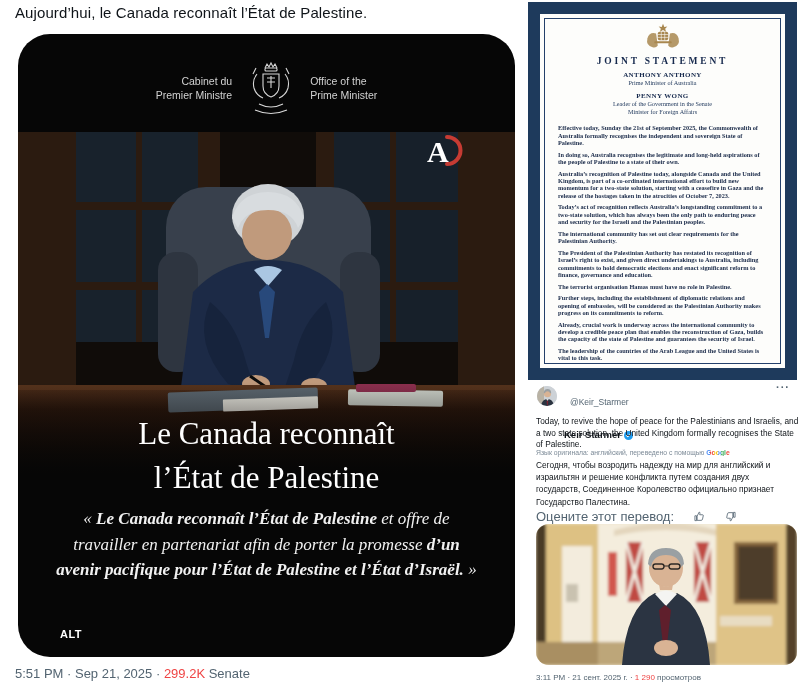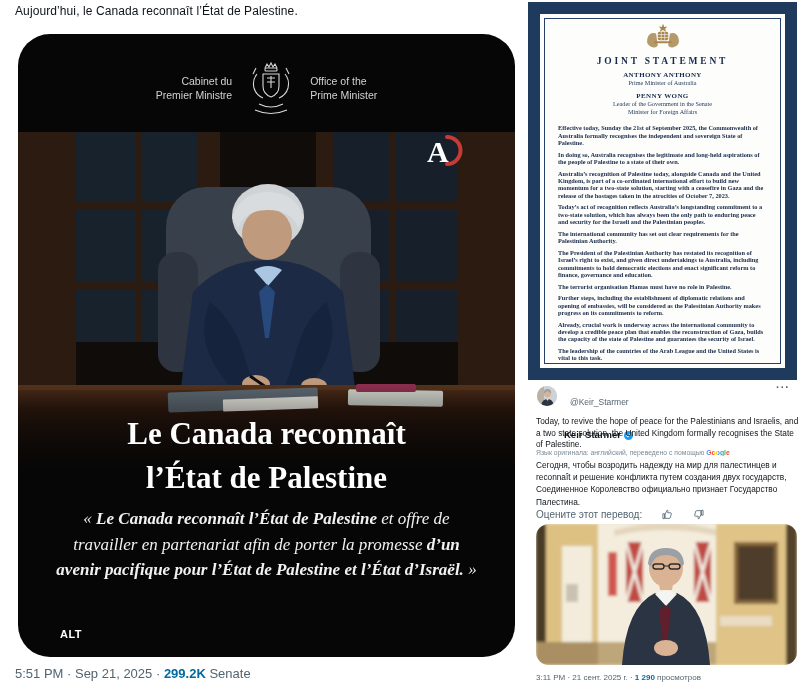--- a/index.html
+++ b/index.html
@@ -1,35 +1,35 @@
 <!DOCTYPE html>
 <html><head>
 <meta charset="utf-8">
 <style>
   html,body{margin:0;padding:0;}
   body{width:800px;height:693px;position:relative;background:#ffffff;overflow:hidden;
        font-family:"Liberation Sans",sans-serif;-webkit-font-smoothing:antialiased;}
   .abs{position:absolute;}
 
   
-  #left-post-text{left:15px;top:4px;width:480px;font-size:12px;color:#0f1419;letter-spacing:.1px;}
+  #left-post-text{left:15px;top:4px;width:480px;font-size:15px;color:#0f1419;letter-spacing:.1px;}
   #post-image{left:18px;top:34px;width:497px;height:623px;border-radius:32px;background:#060606;overflow:hidden;}
   .img-header{position:absolute;top:26px;left:0;right:0;display:flex;justify-content:center;align-items:center;gap:13px;}
   .org-label{font-size:10.5px;color:#d2d2d2;line-height:1.3;}
   .org-left{text-align:right;}
   .org-right{text-align:left;}
   .photo-svg{position:absolute;top:98px;left:0;}
   .a-logo{position:absolute;top:98px;right:52px;width:38px;height:38px;}
   .img-headline{position:absolute;top:378px;left:0;right:0;text-align:center;
-     font-family:"Liberation Serif",serif;font-weight:700;font-size:31px;color:#ffffff;line-height:1.42;}
+     font-family:"Liberation Serif",serif;font-weight:400;font-size:31px;color:#ffffff;line-height:1.42;}
   .img-quote{position:absolute;top:472px;left:32px;right:32px;text-align:center;
      font-family:"Liberation Serif",serif;font-style:italic;font-size:17px;color:#f1f1f1;line-height:1.5;}
   .alt-badge{position:absolute;left:16px;top:594px;font-size:11px;font-weight:700;color:#ffffff;letter-spacing:.5px;margin-left:26px;}
   #left-timestamp{left:15px;top:666px;font-size:13px;color:#536471;}
-  .views-bold{font-weight:700;color:#0369a1;}
+  .views-bold{font-weight:400;color:#ef4444;}
 
   
   #document{left:528px;top:2px;width:269px;height:378px;background:#1e3a5c;padding:12px;box-sizing:border-box;}
   .doc-page{background:#fdfdfb;width:100%;height:100%;box-sizing:border-box;position:relative;}
   .doc-rule{position:absolute;inset:4px;border:1px solid #24406b;pointer-events:none;}
   .doc-content{position:absolute;inset:5px;overflow:hidden;text-align:center;
      font-family:"Liberation Serif",serif;color:#1d3054;}
   .doc-arms{margin-top:4px;height:26px;}
   .doc-title{margin-top:3px;font-size:9.5px;font-weight:700;letter-spacing:2.8px;color:#16294d;}
   .sig-name{margin-top:5px;font-size:7px;font-weight:700;color:#16294d;letter-spacing:.4px;}
@@ -44,21 +44,21 @@
   .verified-badge::after{content:"";position:absolute;left:2.2px;top:2.4px;width:4px;height:2px;
      border-left:1.1px solid #fff;border-bottom:1.1px solid #fff;transform:rotate(-45deg);}
   #tweet-handle{left:564px;top:397px;font-size:8.5px;color:#536471;margin-left:6px;}
   #tweet-more{left:776px;top:381px;font-size:11px;color:#536471;letter-spacing:1px;font-weight:700;}
   #tweet-text{left:536px;top:416px;width:263px;font-size:8.3px;line-height:1.4;color:#0f1419;}
   #tweet-translate{left:536px;top:449px;font-size:6.8px;color:#7c8a97;}
   .google-word{font-weight:700;
      background:linear-gradient(90deg,#4285F4 0 17%,#EA4335 17% 34%,#FBBC05 34% 48%,#4285F4 48% 64%,#34A853 64% 82%,#EA4335 82% 100%);
      -webkit-background-clip:text;background-clip:text;color:transparent;}
   #tweet-translated{left:536px;top:459px;width:256px;font-size:8.3px;line-height:1.47;color:#0f1419;}
-  #tweet-rate{left:536px;top:509px;font-size:10px;color:#536471;display:flex;align-items:center;gap:20px;}
+  #tweet-rate{left:536px;top:509px;font-size:13px;color:#536471;display:flex;align-items:center;gap:20px;}
   #tweet-video{left:536px;top:524px;width:261px;height:141px;border-radius:13px;overflow:hidden;background:#e9dcc0;}
   #tweet-timestamp{left:536px;top:673px;font-size:8px;color:#536471;}
 </style>
 </head>
 <body>
 
 <div class="abs" id="left-post-text">Aujourd’hui, le Canada reconnaît l’État de Palestine.</div>
 
 <div class="abs" id="post-image">
 
@@ -220,21 +220,21 @@
 <div class="abs" id="tweet-name-row">
   <span>Keir Starmer</span>
   <span class="verified-badge"></span>
 </div>
 <div class="abs" id="tweet-handle">@Keir_Starmer</div>
 <div class="abs" id="tweet-more">···</div>
 <div class="abs" id="tweet-text">Today, to revive the hope of peace for the Palestinians and Israelis, and a two state solution, the United Kingdom formally recognises the State of Palestine.</div>
 <div class="abs" id="tweet-translate">
   <span>Язык оригинала: английский, переведено с помощью </span><span class="google-word">Google</span>
 </div>
-<div class="abs" id="tweet-translated">Сегодня, чтобы возродить надежду на мир для палестинцев и reconnaît и решение конфликта путем создания двух государств, Соединенное Королевство официально признает Государство Палестина.</div>
+<div class="abs" id="tweet-translated">Сегодня, чтобы возродить надежду на мир для английский и израильтян и решение конфликта путем создания двух государств, Соединенное Королевство официально признает Государство Палестина.</div>
 <div class="abs" id="tweet-rate">
   <span>Оцените этот перевод:</span>
   <svg width="11" height="11" viewBox="0 0 12 12">
     <path d="M1 5.2 h1.8 v5.3 H1 z M3.4 10.2 V5.6 L5.6 1.2 q1 0 0.9 1.2 L6.2 4.1 h3.1 q1 0 0.8 1.1 l-0.8 3.7 q-0.2 1.3 -1.5 1.3 z" fill="none" stroke="#536471" stroke-width="0.9" stroke-linejoin="round"></path>
   </svg>
   <svg width="11" height="11" viewBox="0 0 12 12">
     <g transform="rotate(180 6 6)">
       <path d="M1 5.2 h1.8 v5.3 H1 z M3.4 10.2 V5.6 L5.6 1.2 q1 0 0.9 1.2 L6.2 4.1 h3.1 q1 0 0.8 1.1 l-0.8 3.7 q-0.2 1.3 -1.5 1.3 z" fill="none" stroke="#536471" stroke-width="0.9" stroke-linejoin="round"></path>
     </g>
   </svg>

